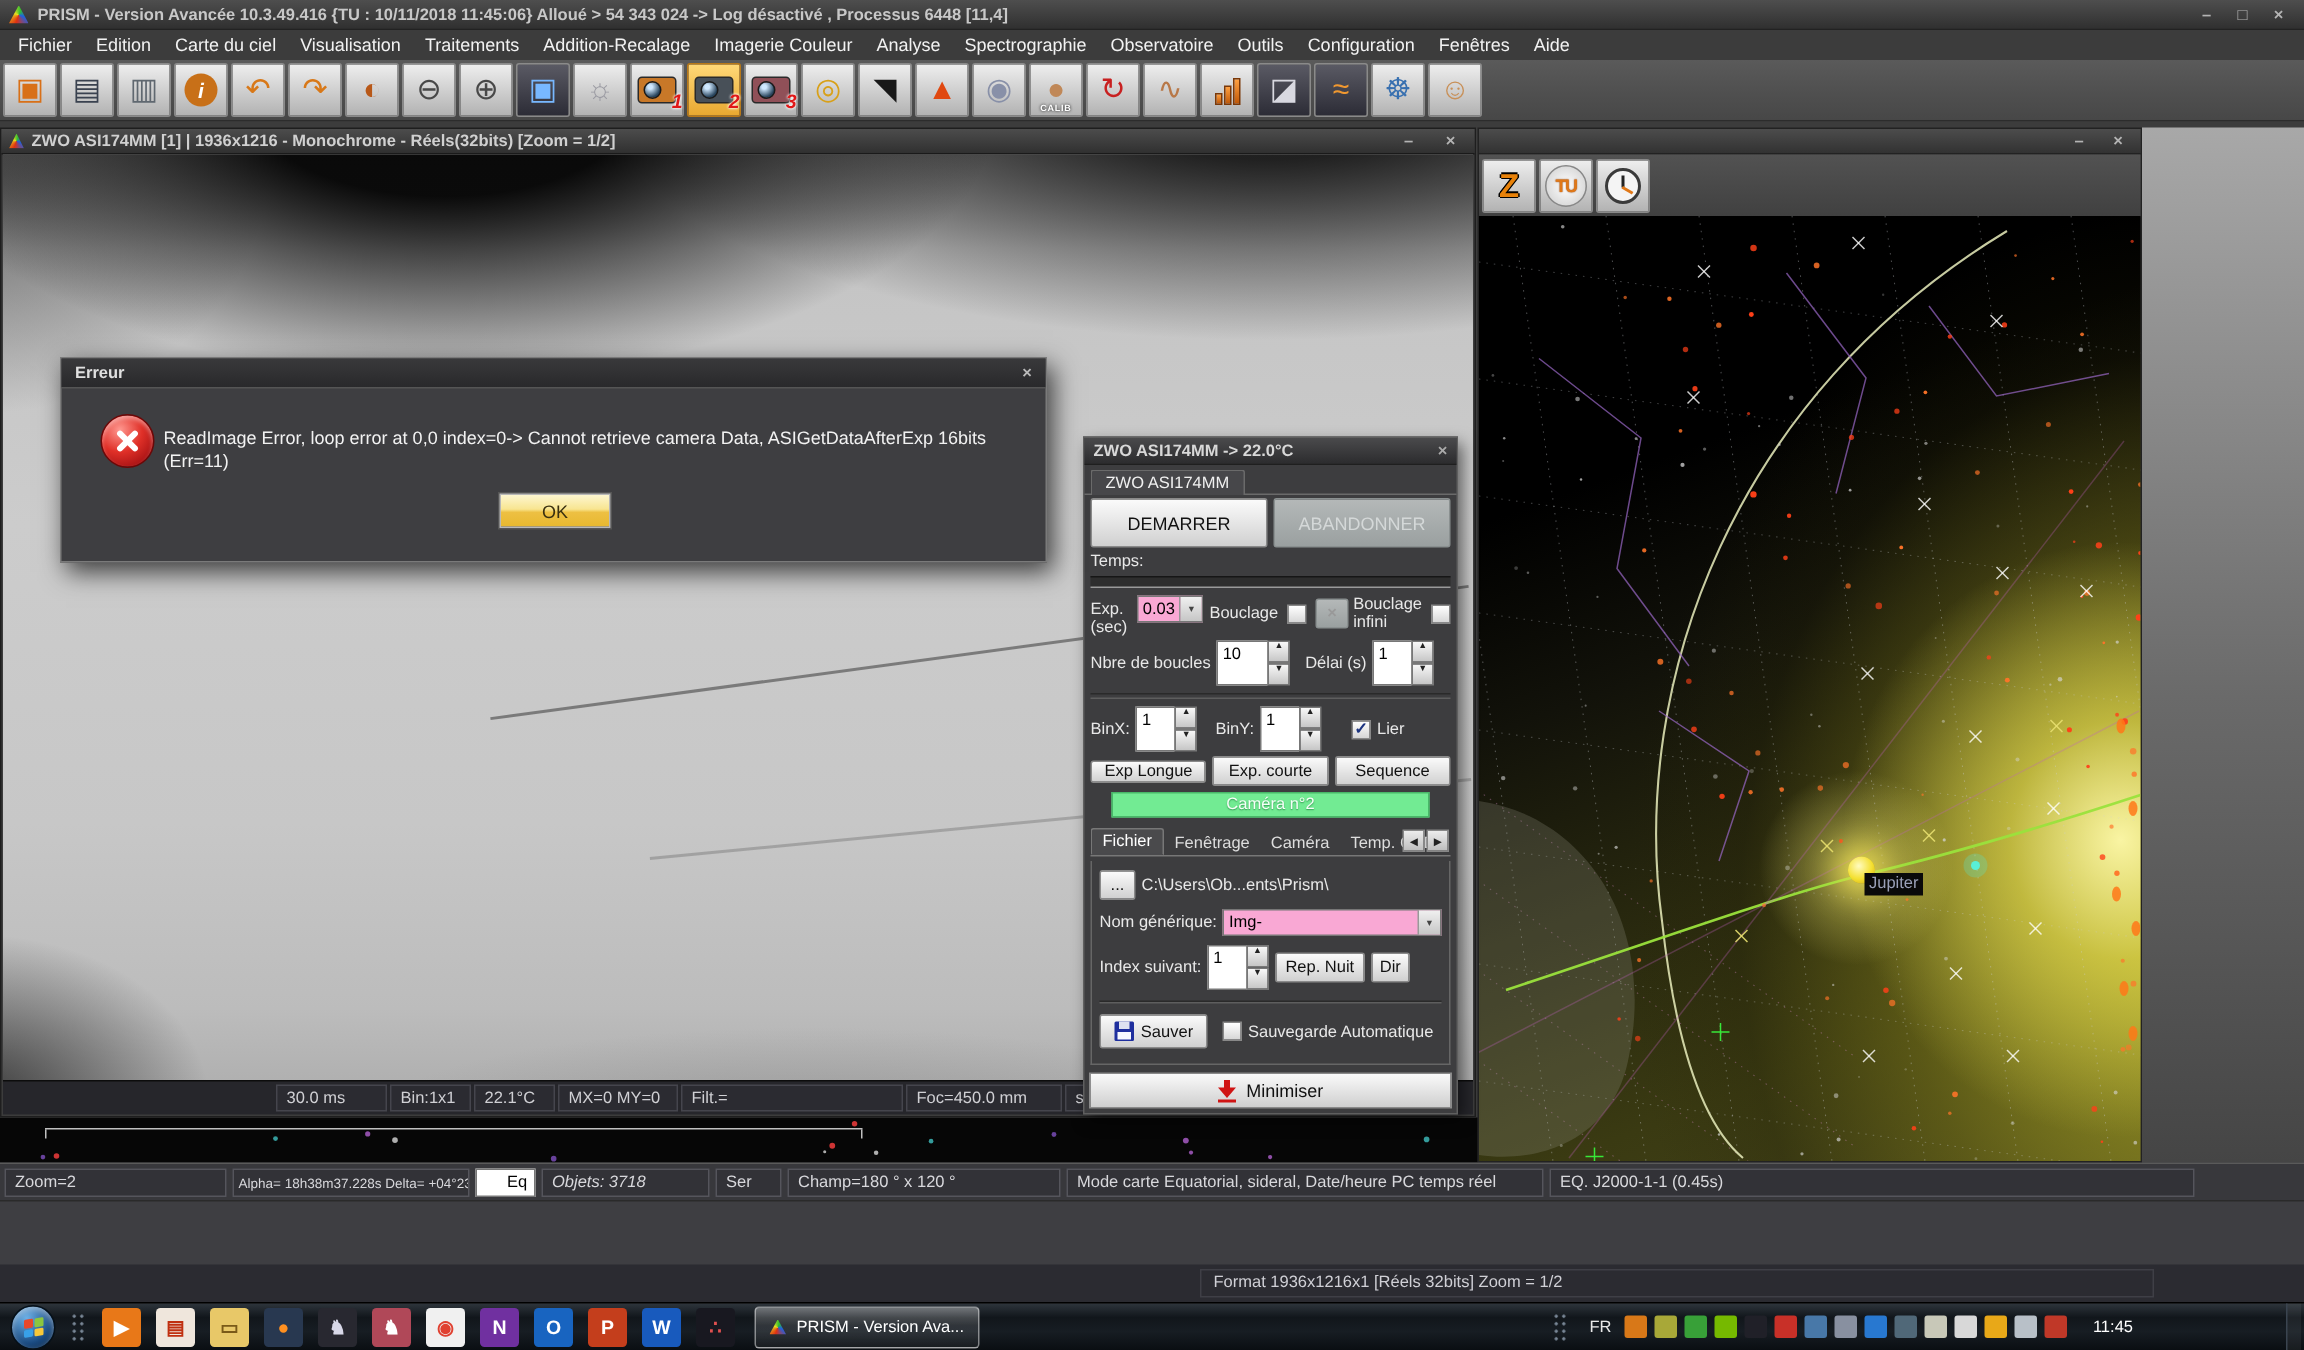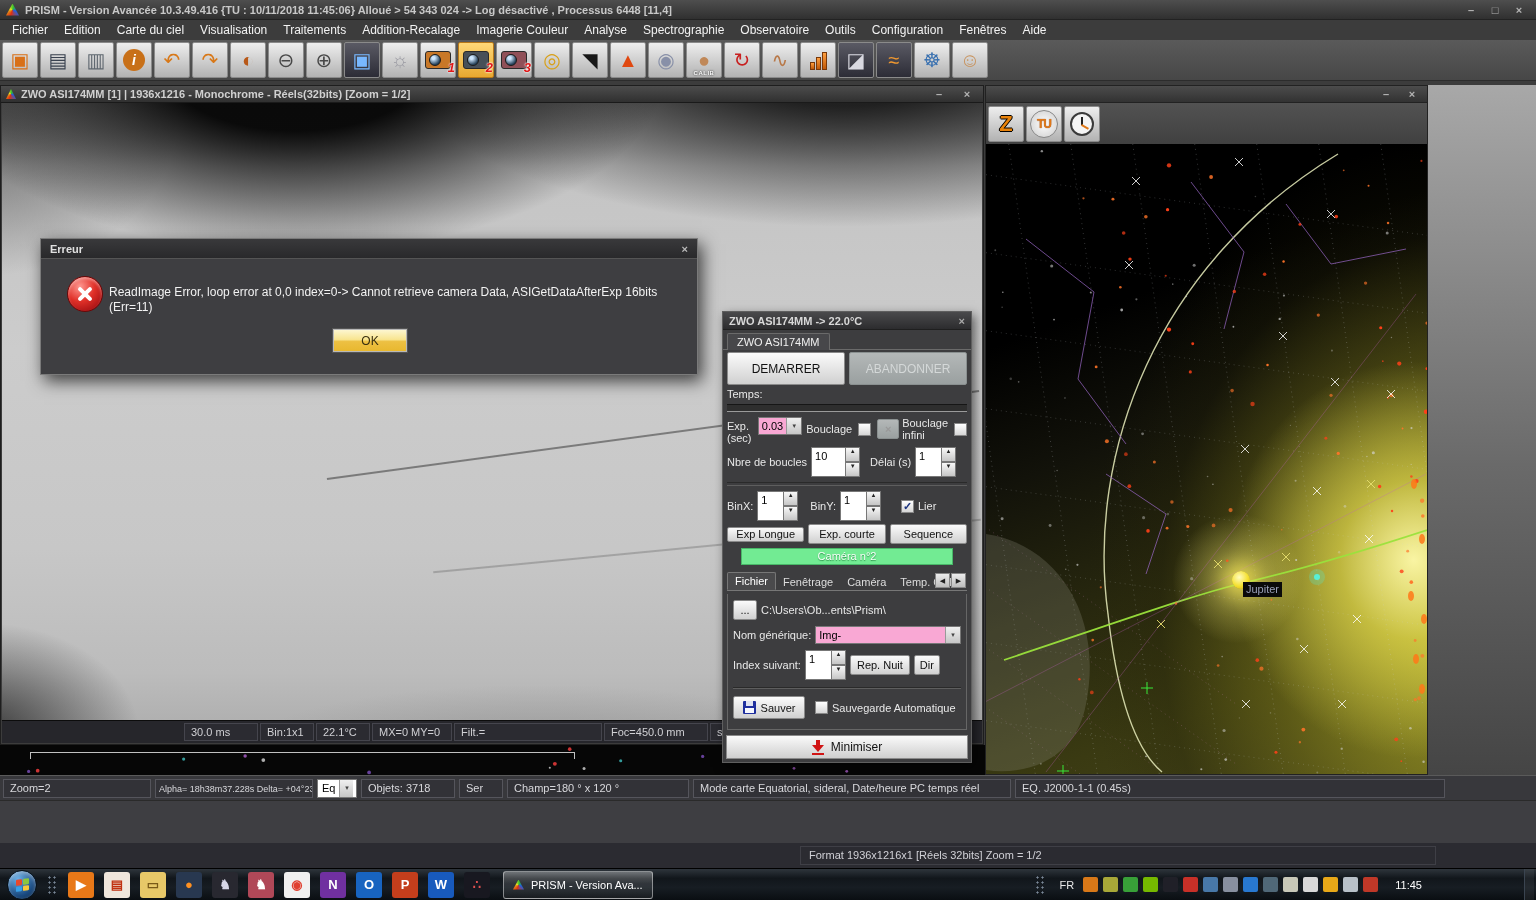--- a/index.html
+++ b/index.html
@@ -98,21 +98,21 @@
   .line1{position:absolute;left:322px;top:331px;width:658px;height:2px;background:rgba(70,70,70,.6);
     transform:rotate(-7.7deg)}
   .line2{position:absolute;left:430px;top:442px;width:550px;height:2px;background:rgba(80,80,80,.3);
     transform:rotate(-5.5deg)}
   .camstatus{position:absolute;left:1px;right:1px;bottom:1px;height:23px;background:#26262b;
     border-top:1px solid #0c0c0c;display:flex;align-items:center;padding-left:2px;box-sizing:border-box}
   .seg{height:18px;border:1px solid #45454d;background:#2b2b31;color:#d0d0d4;font-size:11px;
     line-height:16px;padding:0 6px;margin-right:2px;box-sizing:border-box;white-space:nowrap;overflow:hidden}
   .seg.blank{border-color:transparent;background:transparent}
   
-  .panel{position:absolute;left:722px;top:230px;width:250px;height:452px;background:#3d3d3f;
+  .panel{position:absolute;left:722px;top:210px;width:250px;height:452px;background:#3d3d3f;
     border:1px solid #5f5f5f;box-shadow:3px 4px 10px rgba(0,0,0,.55);box-sizing:border-box;z-index:3;
     color:#e8e8e8;font-size:11px}
   .ptitle{height:17px;background:linear-gradient(#4a4a4c,#2c2c2e);display:flex;align-items:center;
     padding:0 6px;color:#d8d8d8;font-weight:bold;border-bottom:1px solid #1f1f1f}
   .ptitle .x{margin-left:auto;color:#aaa;font-weight:bold}
   .ptabrow{height:19px;display:flex;align-items:flex-end;padding-left:4px;border-bottom:1px solid #6a6a6a}
   .ptab{background:#47474a;border:1px solid #6a6a6a;border-bottom:none;border-radius:2px 2px 0 0;
     padding:2px 9px;color:#f0f0f0;position:relative;top:1px}
   .pbody{position:absolute;left:4px;right:4px;top:40px;bottom:32px;display:flex;flex-direction:column;gap:3px}
   .row{display:flex;align-items:center;gap:4px}
@@ -180,21 +180,21 @@
     border:1px solid #b8b8b8;box-shadow:0 0 0 1px #555;color:#3a3010;font-size:12px;
     text-align:center;line-height:21px}
   
   .sb1{position:absolute;left:0;top:775px;width:1536px;height:25px;background:#38383c;
     border-top:1px solid #5a5a5a;display:flex;align-items:center;padding-left:3px;box-sizing:border-box}
   .s1seg{height:19px;border:1px solid #55555c;background:#323237;color:#d8d8dc;font-size:11px;
     line-height:17px;padding:0 6px;margin-right:4px;box-sizing:border-box;white-space:nowrap;overflow:hidden}
   .s1seg.small{font-size:9px;line-height:18px;padding:0 3px}
   .s1combo{display:flex;align-items:stretch;background:#fff;color:#000;padding:0;margin-right:4px;
     height:19px;border:1px solid #777;box-sizing:border-box}
-  .s1combo .v{font-size:11px;padding:1px 4px;line-height:15px}
+  .s1combo .v{font-size:11px;padding:1px 20px;line-height:15px}
   .s1combo .a{width:13px;font-size:7px;background:linear-gradient(#f0f0f0,#c6c6c6);border-left:1px solid #999;
     display:flex;align-items:center;justify-content:center;color:#444}
   .gapstrip{position:absolute;left:0;top:800px;width:1536px;height:43px;background:#3e3e42;
     border-top:1px solid #2a2a2a;border-bottom:1px solid #222}
   .sb2{position:absolute;left:0;top:843px;width:1536px;height:25px;background:#2b2b31;color:#d0d0d6;font-size:11px}
   .sb2 .lseg{position:absolute;left:8px;top:3px;width:560px;height:19px;border:1px solid #3f3f46;
     line-height:17px;padding:0 24px;box-sizing:border-box;white-space:nowrap;overflow:hidden}
   .sb2 .rseg{position:absolute;left:800px;top:3px;width:636px;height:19px;border:1px solid #3f3f46;
     line-height:17px;padding:0 8px;box-sizing:border-box;white-space:nowrap;overflow:hidden}
   
@@ -785,21 +785,21 @@
   </div>
 </div>
 
 <div class="sb1">
     <div class="s1seg" style="width: 148px;">Zoom=2</div>
     <div class="s1seg small" style="width: 158px;">Alpha= 18h38m37.228s Delta= +04°23'37.15"</div>
     <div class="s1combo" style="width: 40px;">
       <span class="v">Eq</span>
       <span class="a">▾</span>
     </div>
-    <div class="s1seg" style="width: 94px;">Objets: 3718</div>
+    <div class="s1seg" style="width: 112px; font-style: italic;">Objets: 3718</div>
     <div class="s1seg" style="width: 44px;">Ser</div>
     <div class="s1seg" style="width: 182px;">Champ=180 ° x 120 °</div>
     <div class="s1seg" style="width: 318px;">Mode carte Equatorial, sideral, Date/heure PC temps réel</div>
     <div class="s1seg" style="width: 430px;">EQ. J2000-1-1 (0.45s)</div>
   </div>
 <div class="gapstrip"></div>
 <div class="sb2">
   <div class="rseg">Format 1936x1216x1 [Réels 32bits]  Zoom = 1/2</div>
 </div>
 

